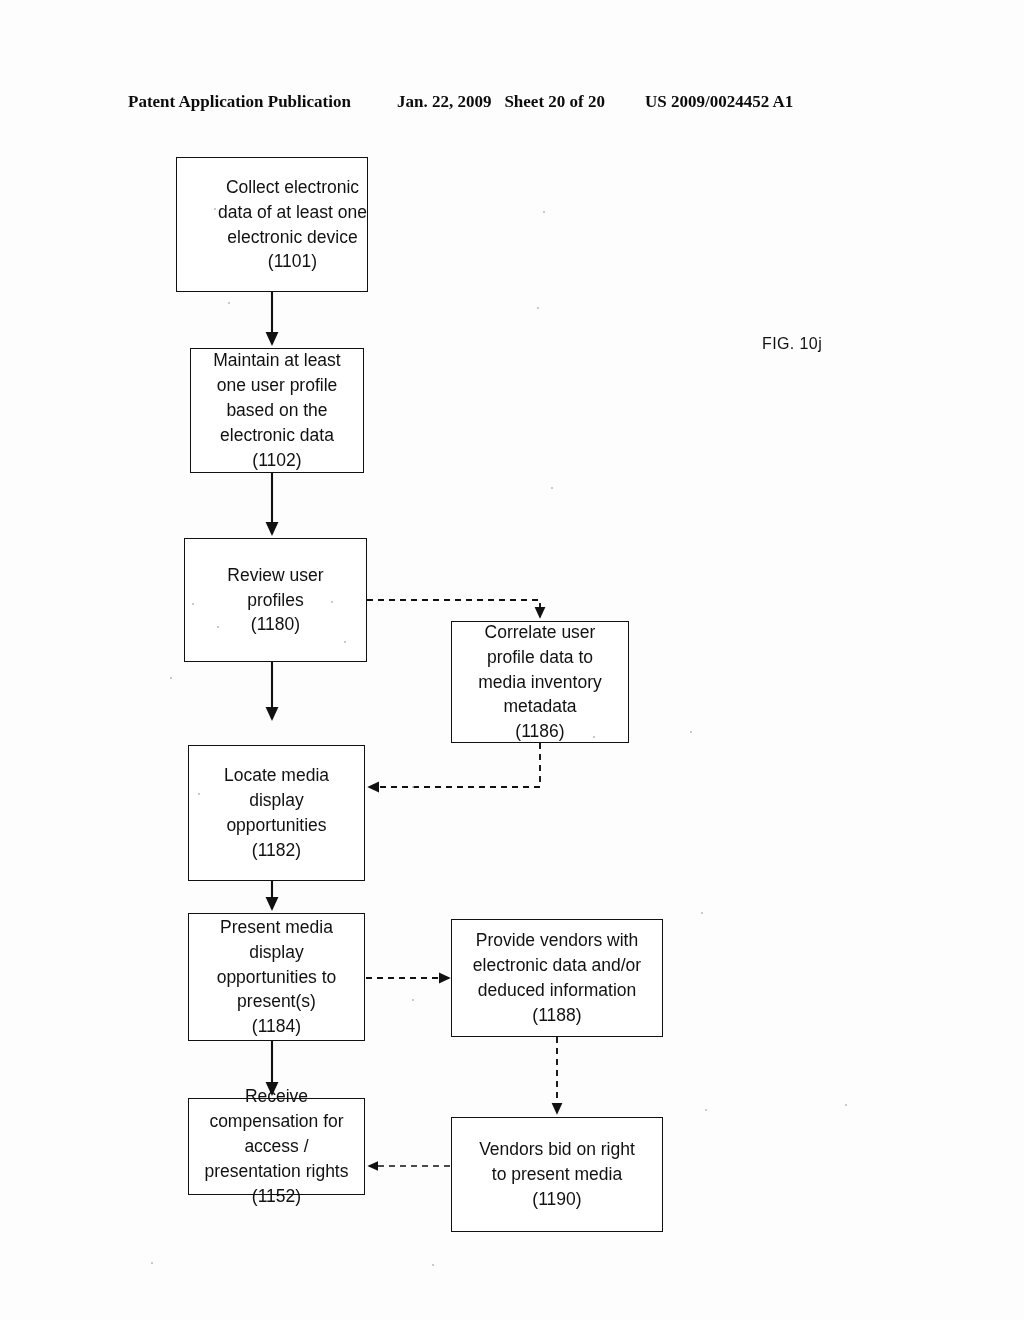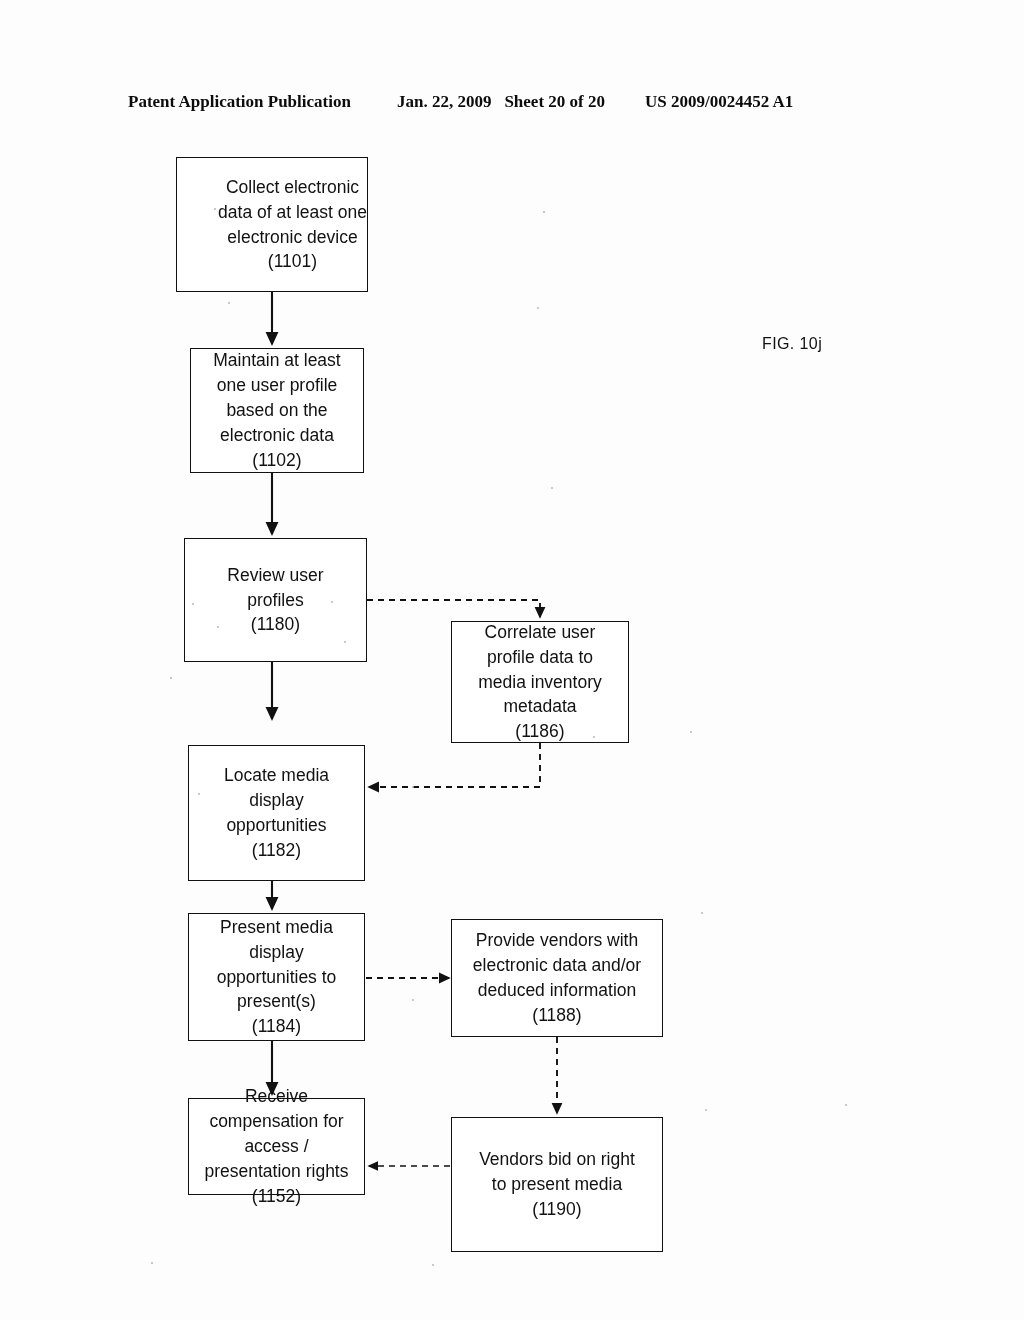--- a/index.html
+++ b/index.html
@@ -75,21 +75,21 @@
 
   
   #box-1101 { left: 176px; top: 157px;  width: 192px; height: 135px; padding-left: 45px; }
   #box-1102 { left: 190px; top: 348px;  width: 174px; height: 125px; }
   #box-1180 { left: 184px; top: 538px;  width: 183px; height: 124px; }
   #box-1186 { left: 451px; top: 621px;  width: 178px; height: 122px; align-items: center; }
   #box-1182 { left: 188px; top: 745px;  width: 177px; height: 136px; }
   #box-1184 { left: 188px; top: 913px;  width: 177px; height: 128px; }
   #box-1188 { left: 451px; top: 919px;  width: 212px; height: 118px; }
   #box-1152 { left: 188px; top: 1098px; width: 177px; height: 97px; }
-  #box-1190 { left: 451px; top: 1117px; width: 212px; height: 135px; }
+  #box-1190 { left: 451px; top: 1117px; width: 212px; height: 115px; }
 
   
   #connectors {
     position: absolute;
     left: 0; top: 0;
     width: 1024px;
     height: 1320px;
     pointer-events: none;
   }
   

